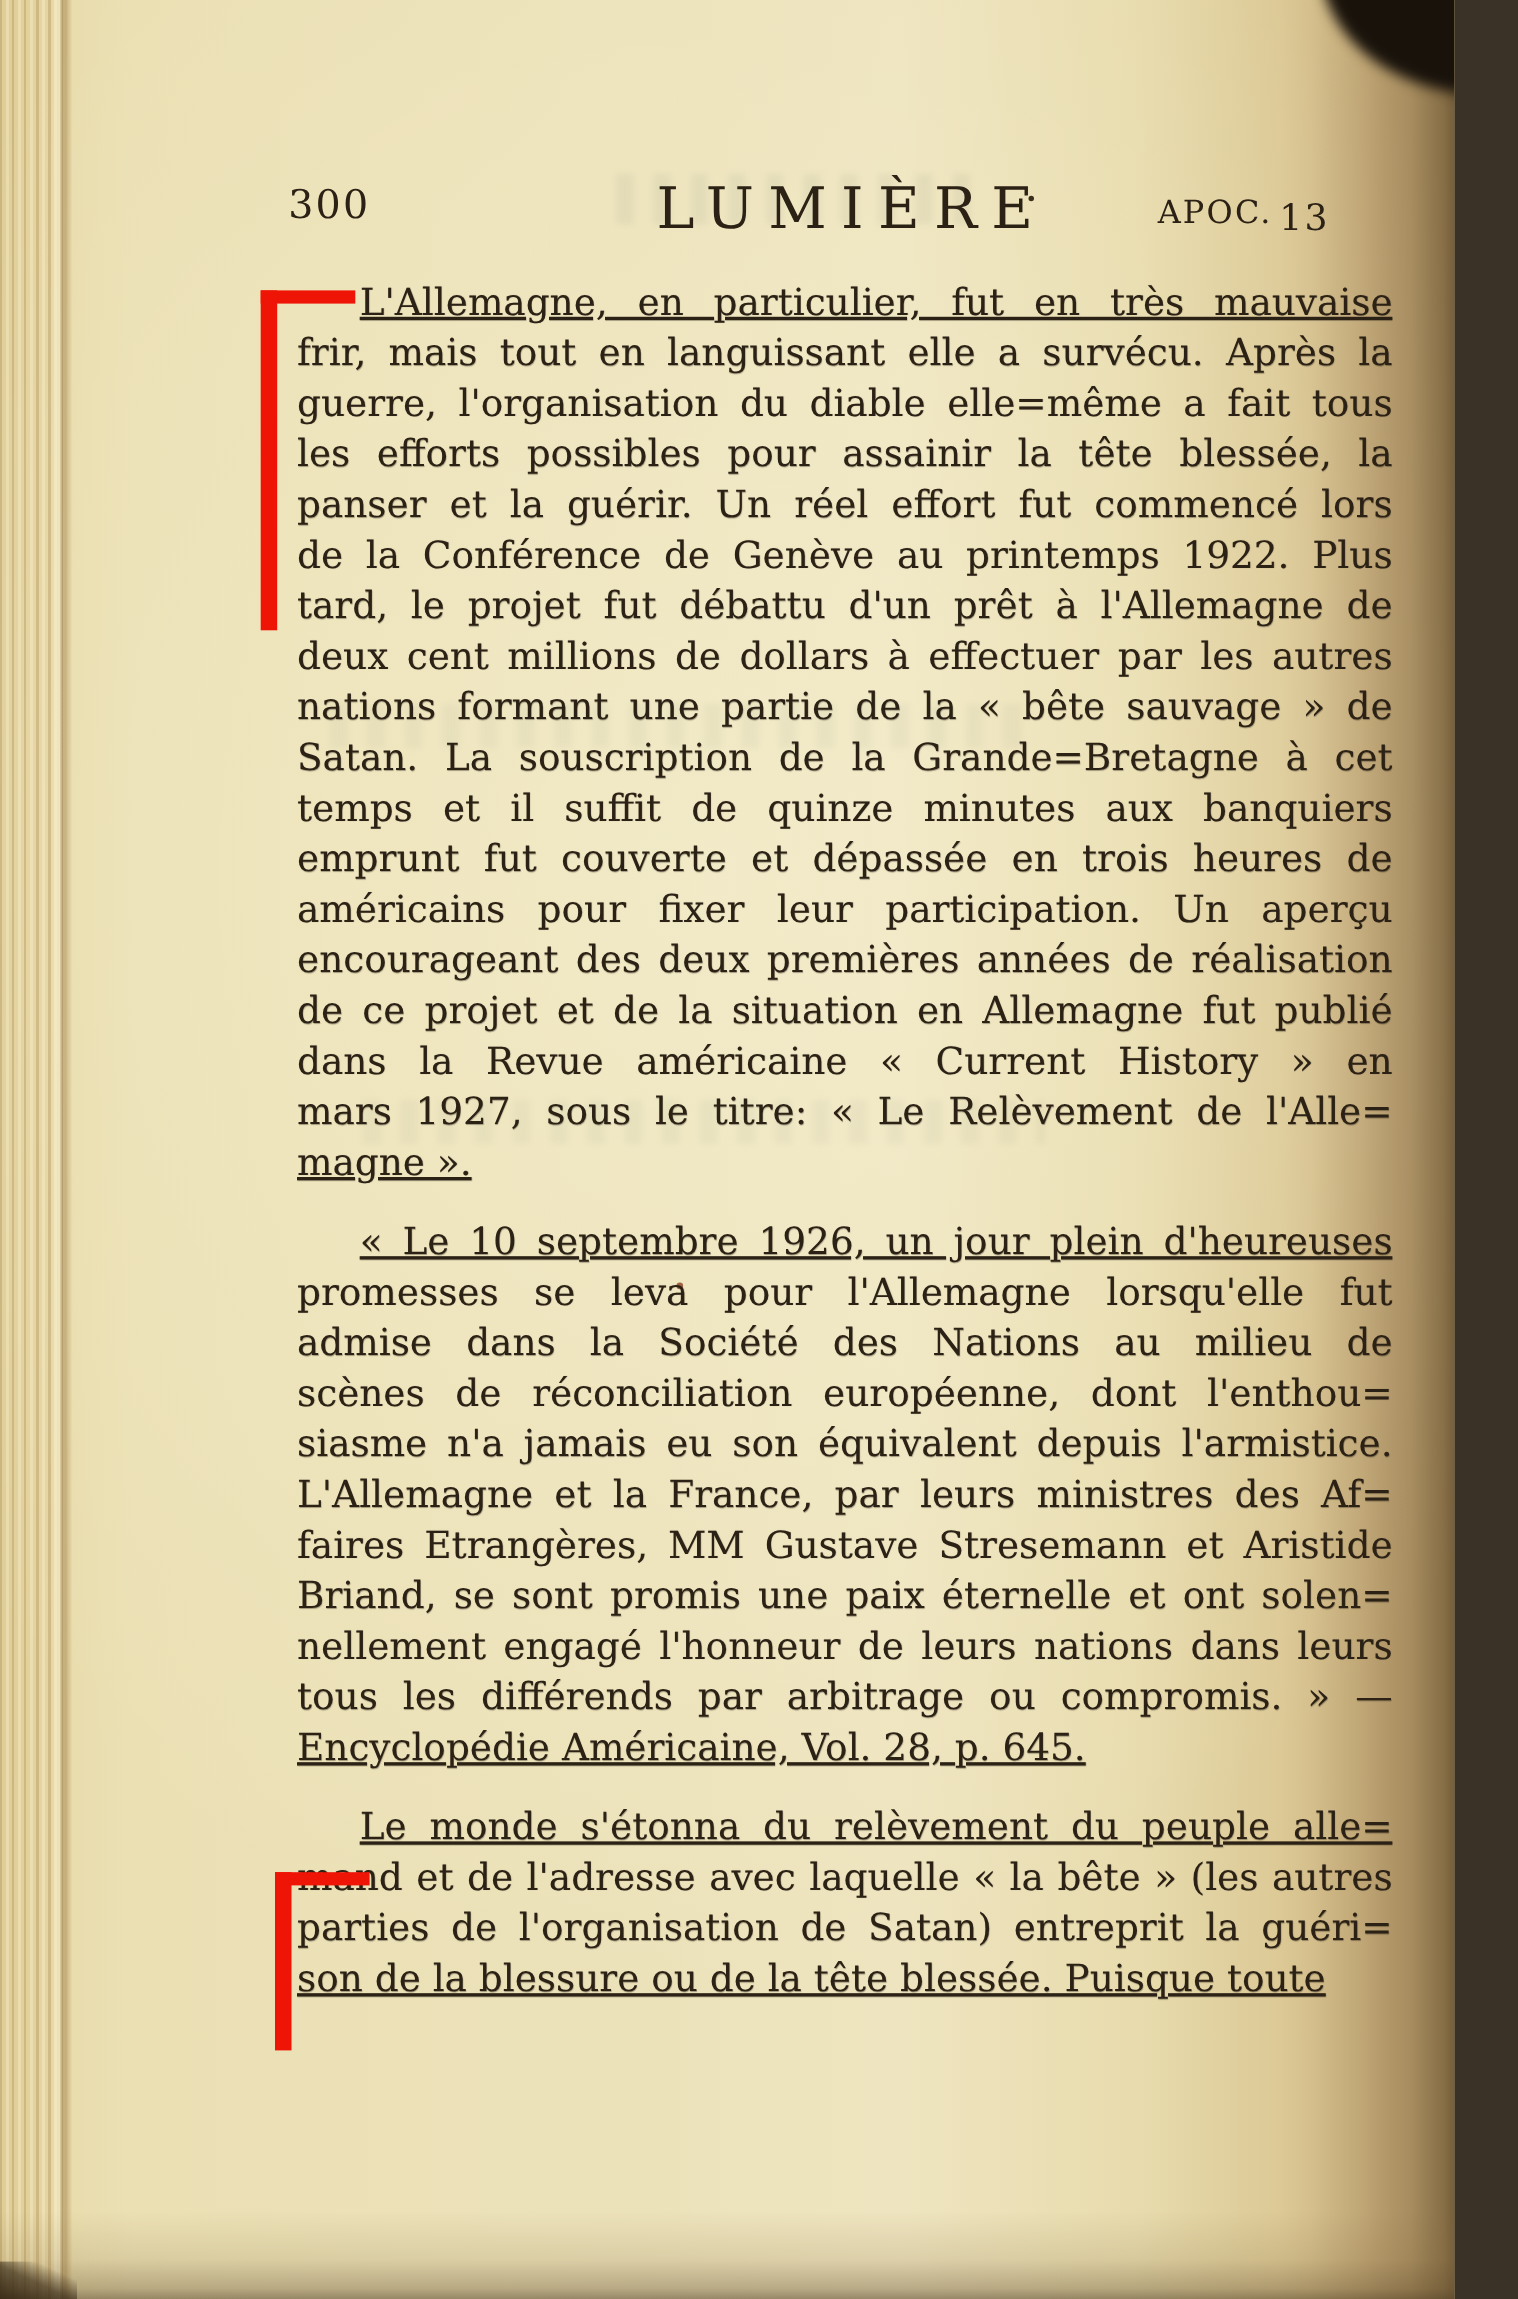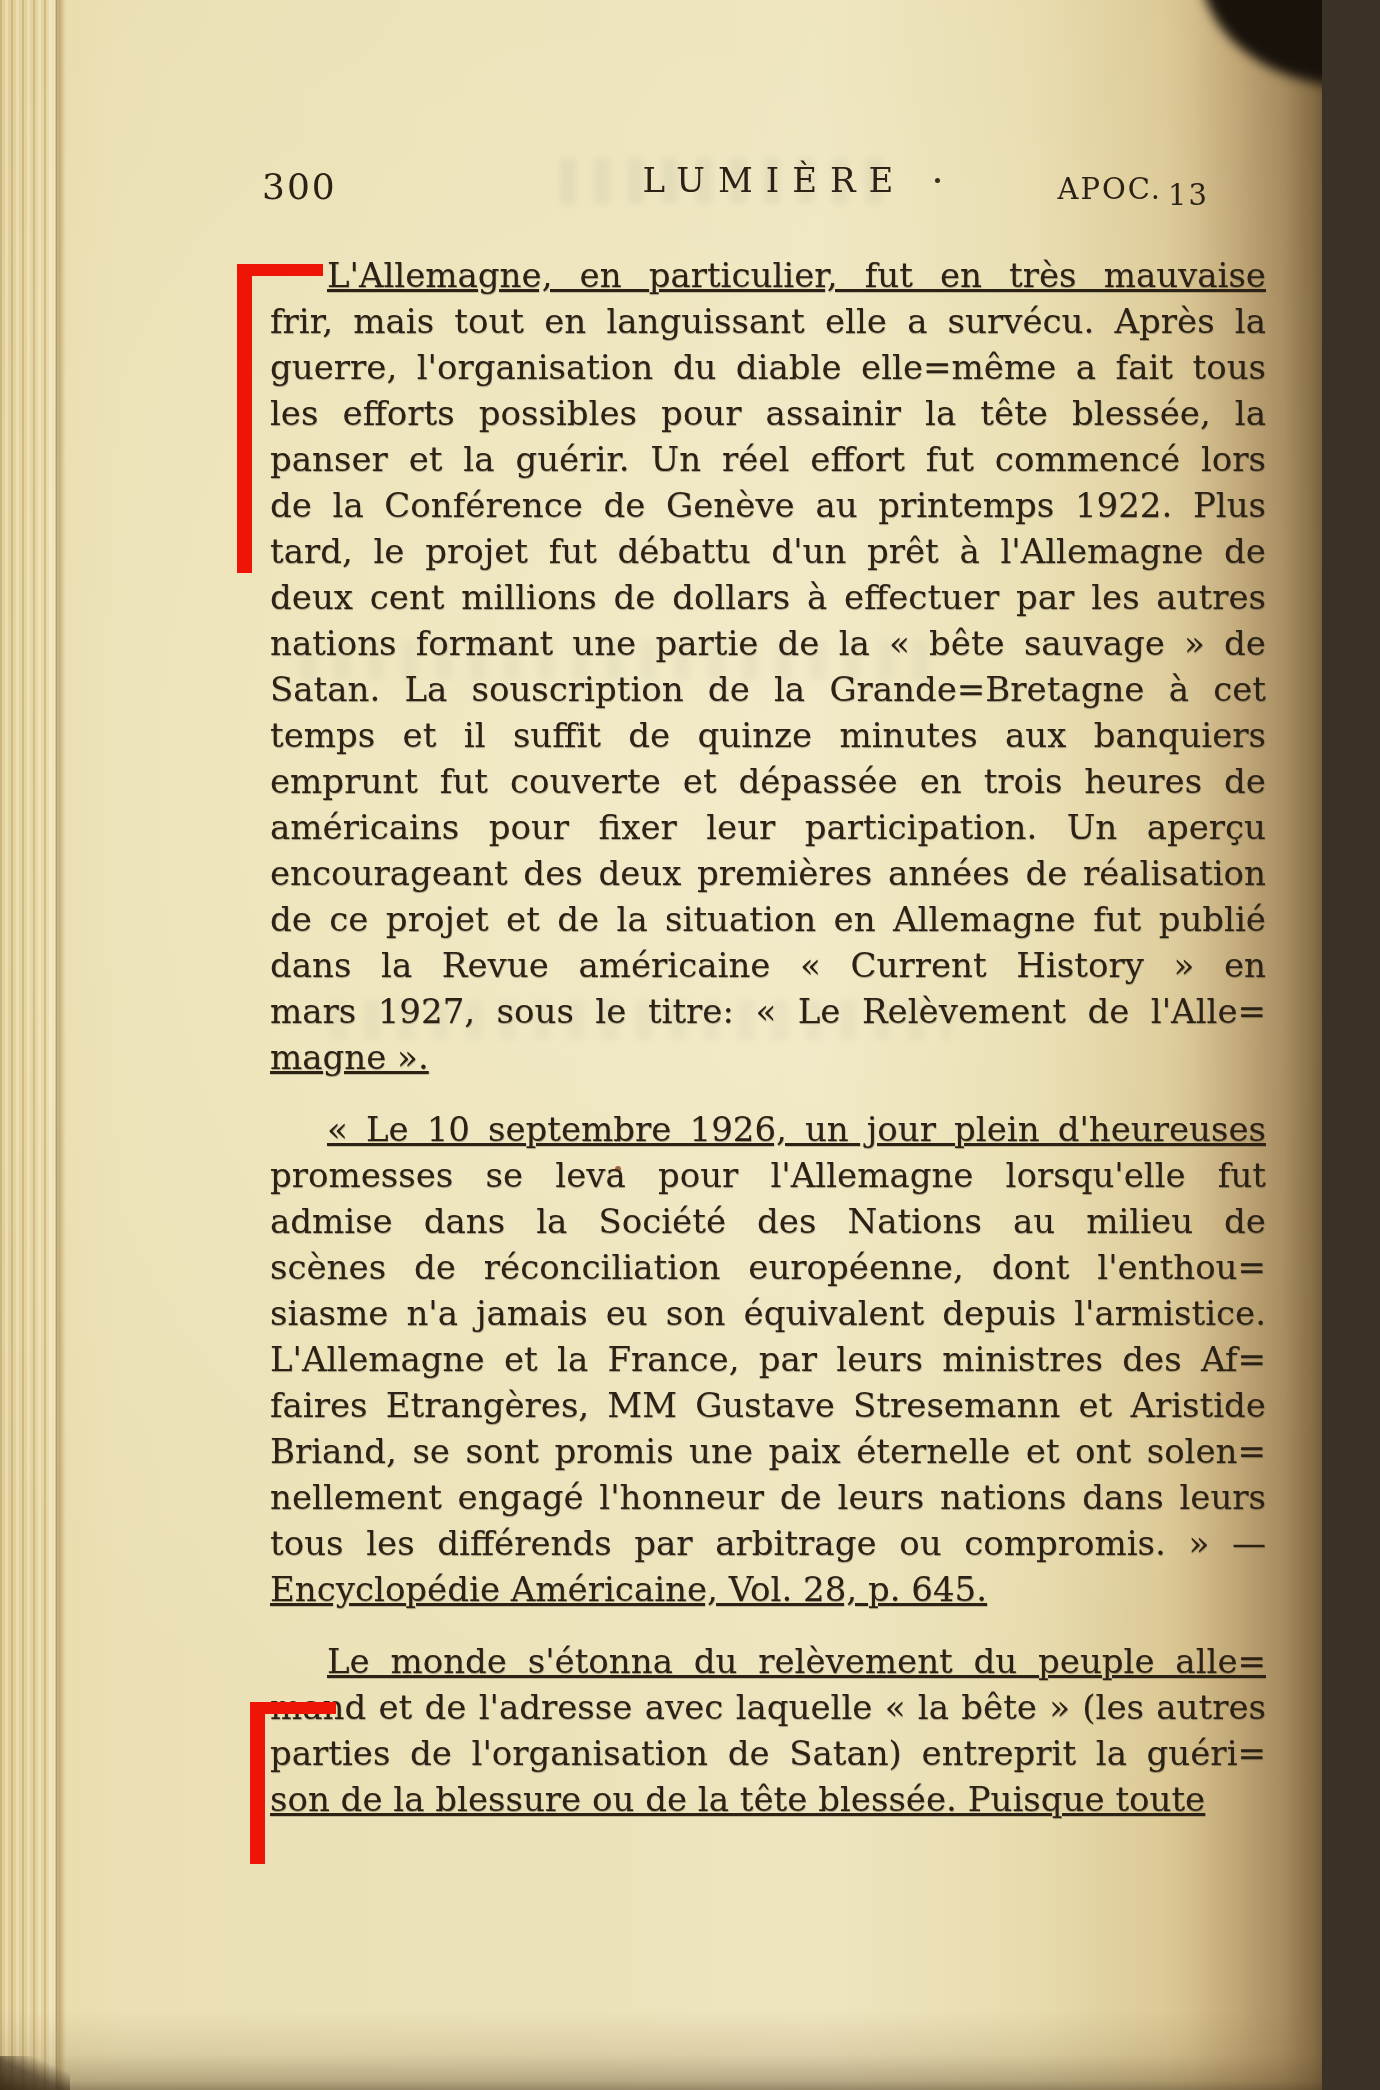--- a/index.html
+++ b/index.html
@@ -63,28 +63,28 @@
   .speck.s2{left:615px;top:1166px;width:6px;height:6px;background:#8a4326;opacity:.8;}
 
   
   .header{position:absolute;left:0;top:160px;width:100%;height:52px;}
   .page-number{
     position:absolute;left:262px;top:6px;
     font-size:36px;letter-spacing:2px;
   }
   .running-title{
     position:absolute;left:270px;width:996px;top:0;
-    text-align:center;font-size:34px;letter-spacing:13px;
+    text-align:center;font-size:52px;letter-spacing:13px;
     text-indent:13px; 
   }
   .verse-ref{
     position:absolute;right:113px;top:12px;font-size:29px;letter-spacing:2px;
     white-space:nowrap;
   }
-  .verse-ref .chapter{display:inline-block;position:relative;top:6px;font-size:29px;margin-left:6px;}
+  .verse-ref .chapter{display:inline-block;position:relative;top:6px;font-size:33px;margin-left:6px;}
 
   
   .text-block{
     position:absolute;left:270px;top:252px;width:996px;
     font-size:34px;
     text-shadow:0.4px 0.6px 0.8px rgba(43,33,21,.38);
   }
   .para{margin:0;}
   .para + .para{margin-top:26px;}
   .line{

